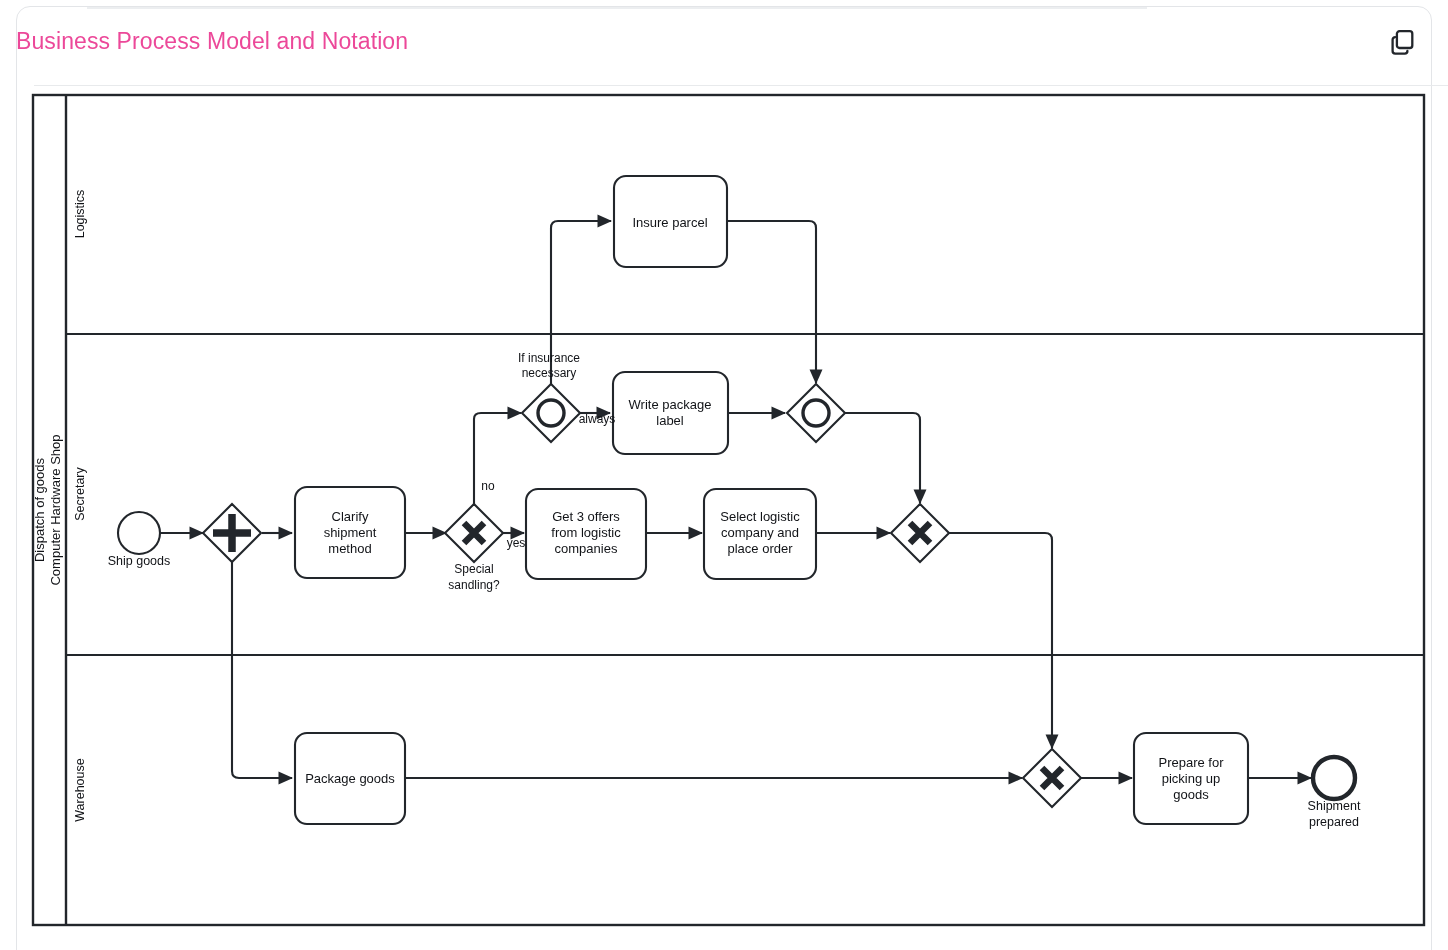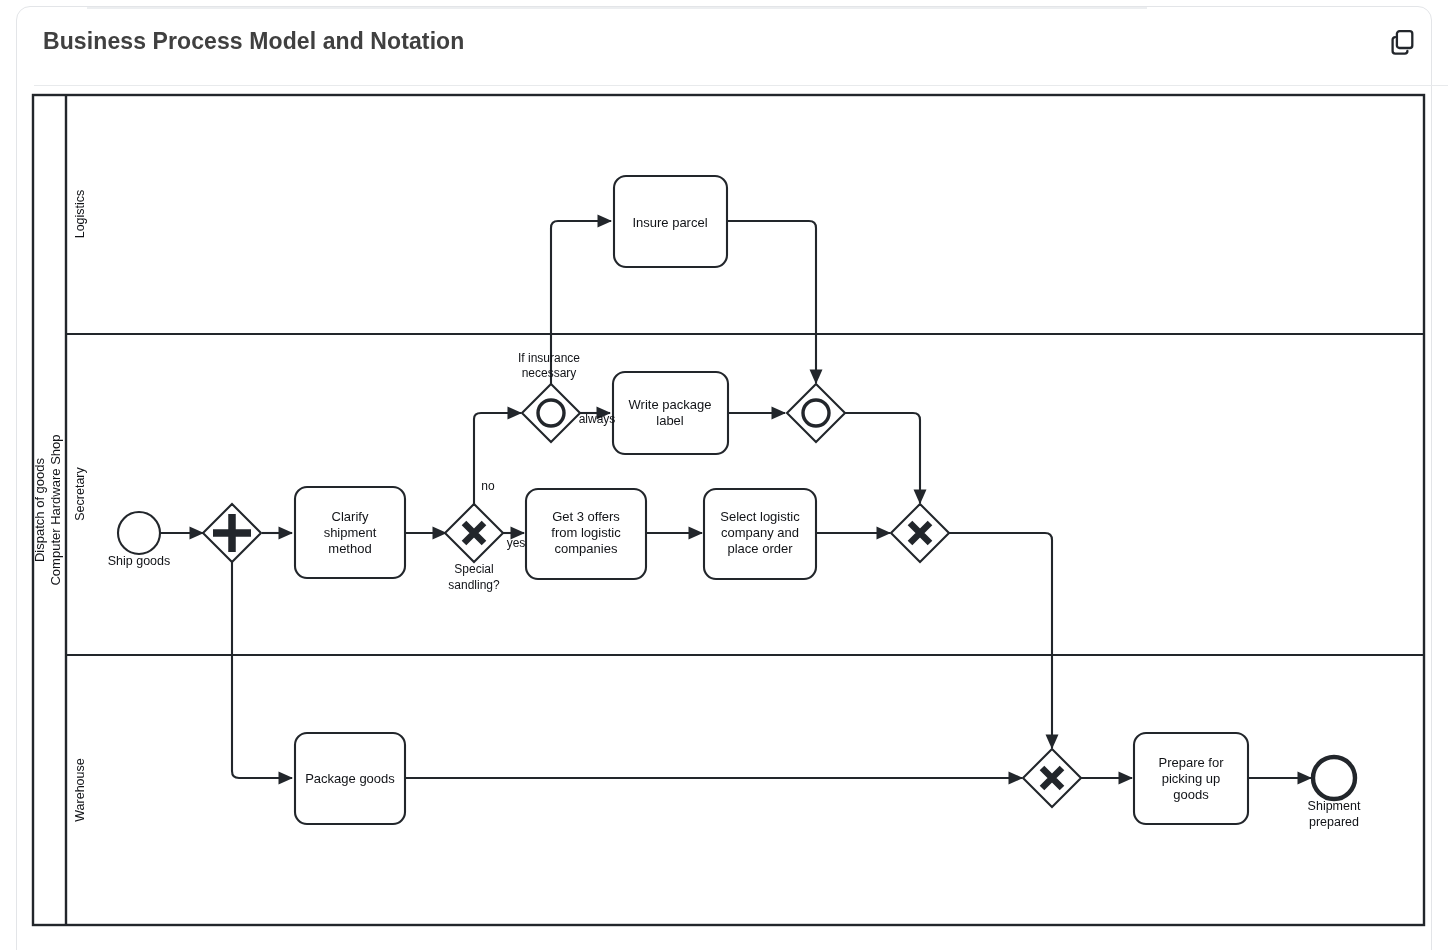--- a/index.html
+++ b/index.html
@@ -40,27 +40,26 @@
     position: absolute;
     left: 17px;
     top: 7px;
     width: 1414px;
     height: 72px;
     border-bottom: 1px solid #e8eaec;
     box-sizing: border-box;
   }
   .card-title {
     position: absolute;
-    left: 43px;
+    left: 16px;
     top: 28px;
     font-size: 23px;
-    color: #404040;
+    color: #ec4899;
     letter-spacing: 0.1px;
     white-space: nowrap;
-    font-weight: bold;
   }
   .copy-btn {
     position: absolute;
     right: 24px;
     top: 22px;
     width: 42px;
     height: 40px;
     display: flex;
     align-items: center;
     justify-content: center;

